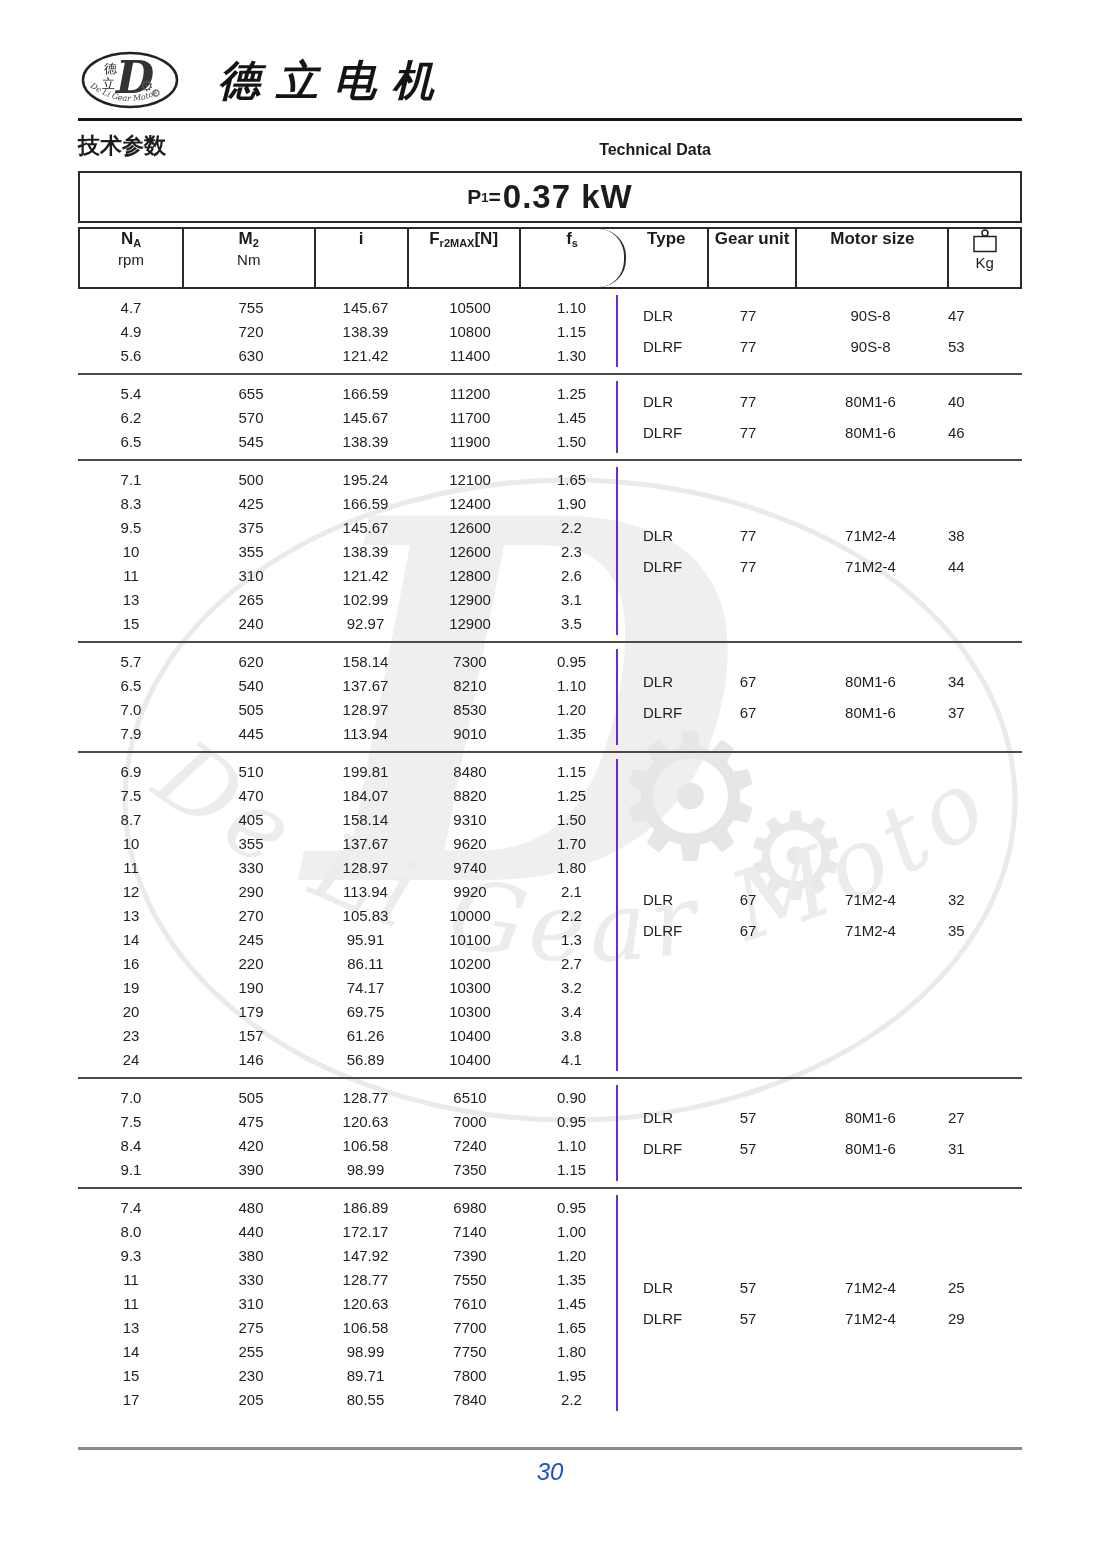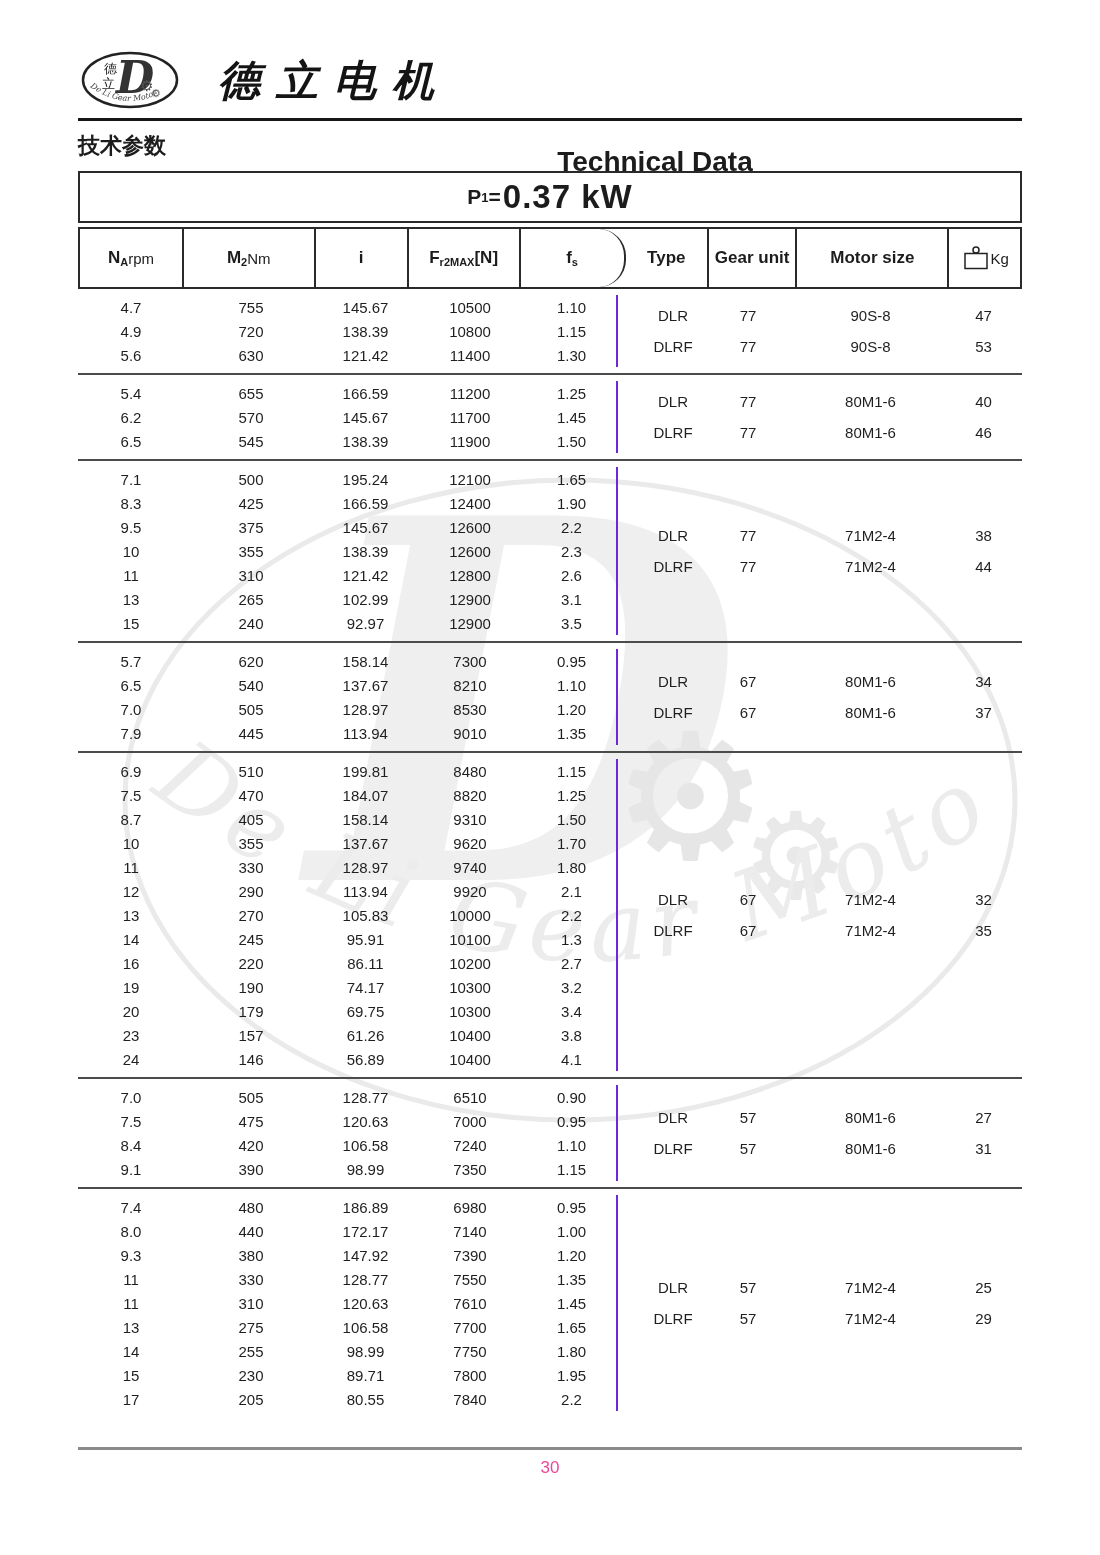--- a/index.html
+++ b/index.html
@@ -25,41 +25,41 @@
   .company-name {
     font-family:"DejaVu Serif", serif;
     font-style:italic; font-weight:bold;
     font-size:42px; letter-spacing:16px;
     margin-left:36px; color:#141414;
   }
   .top-rule { height:3px; background:#161616; margin-top:6px; }
   .section-row { position:relative; margin-top:8px; height:34px; }
   .section-title-zh { font-size:22px; font-weight:bold; line-height:34px; }
   .section-title-en {
-    position:absolute; top:16px; left:577px; transform:translateX(-50%);
-    font-size:28px; font-weight:bold; line-height:34px; white-space:nowrap;
+    position:absolute; top:4px; left:577px; transform:translateX(-50%);
+    font-size:16px; font-weight:bold; line-height:34px; white-space:nowrap;
   }
   
   .power-box {
     margin-top:8px; height:52px; border:2px solid #2a2a2a;
     display:flex; align-items:center; justify-content:center;
     background:transparent;
   }
   .power-sym { font-size:21px; font-weight:bold; }
   .power-sub { font-size:13px; font-weight:bold; vertical-align:-4px; }
   .power-eq  { font-size:21px; font-weight:bold; }
   .power-val { font-size:33px; font-weight:bold; letter-spacing:1px; margin-left:2px; }
   
   .col-header {
     margin-top:4px; height:62px; border:2px solid #2a2a2a;
     display:flex; align-items:stretch; background:transparent;
   }
   .hcell {
     border-right:2px solid #2a2a2a;
-    display:flex; align-items:center; justify-content:center;
+    display:flex; flex-direction:column; align-items:center; 
     text-align:center; line-height:1.15;
   }
   .hcell:last-child { border-right:none; }
   .h-na{width:106px;} .h-m2{width:134px;} .h-i{width:95px;} .h-fr{width:114px;}
   .h-fs{width:107px;border-radius:27px;} .h-type{width:85px;} .h-gear{width:90px;} .h-motor{width:155px;}
   .h-kg{width:72px;}
   .hsym { font-size:17px; font-weight:bold; }
   .hsub { font-size:11px; font-weight:bold; vertical-align:-3px; }
   .hunit { font-size:15px; color:#222; margin-top:1px; }
   .kg-label { font-size:15px; margin-top:1px; }
@@ -67,27 +67,27 @@
   .blocks {}
   .block { display:flex; border-bottom:2px solid #4b4b4b; padding:6px 0; }
   .block:last-child { border-bottom:none; }
   .block-left { width:540px; border-right:2px solid #6d28d9; }
   .block-right { flex:1; display:flex; flex-direction:column; justify-content:center; gap:7px; }
   .data-row { display:flex; height:24px; align-items:center; }
   .dcell { text-align:center; font-size:15px; color:#1f1f1f; }
   .d0{width:106px;} .d1{width:134px;} .d2{width:95px;} .d3{width:114px;} .d4{width:89px;}
   .variant-row { display:flex; height:24px; align-items:center; }
   .vcell { font-size:15px; color:#1f1f1f; }
-  .v-type { width:85px; text-align:center; padding-left:25px; }
+  .v-type { width:85px; text-align:left; padding-left:25px; }
   .v-gear { width:90px; text-align:center; }
   .v-motor{ width:155px; text-align:center; }
-  .v-kg   { width:71px; text-align:center; }
+  .v-kg   { width:71px; }
   
   .footer-rule { height:3px; background:#8a8a8a; margin-top:30px; }
-  .page-num { text-align:center; font-size:17px; margin-top:8px; color:#ec4899; }
+  .page-num { text-align:center; font-size:24px; margin-top:8px; color:#1d4ed8;font-style:italic; }
 </style>
 </head>
 <body>
 
 <svg class="watermark" viewBox="0 0 1100 1555" aria-hidden="true">
   <ellipse cx="570" cy="800" rx="445" ry="320" fill="none" stroke="#eaeaea" stroke-width="5"></ellipse>
   <text x="310" y="880" font-family="DejaVu Serif, serif" font-style="italic" font-weight="bold" font-size="500" fill="#efefef">D</text>
   <text x="612" y="858" font-size="175" fill="#e6e6e6">⚙</text>
   <text x="742" y="898" font-size="120" fill="#e9e9e9">⚙</text>
   <path id="wm-arc" d="M 150 790 Q 560 1110 980 830" fill="none" stroke="none"></path>

